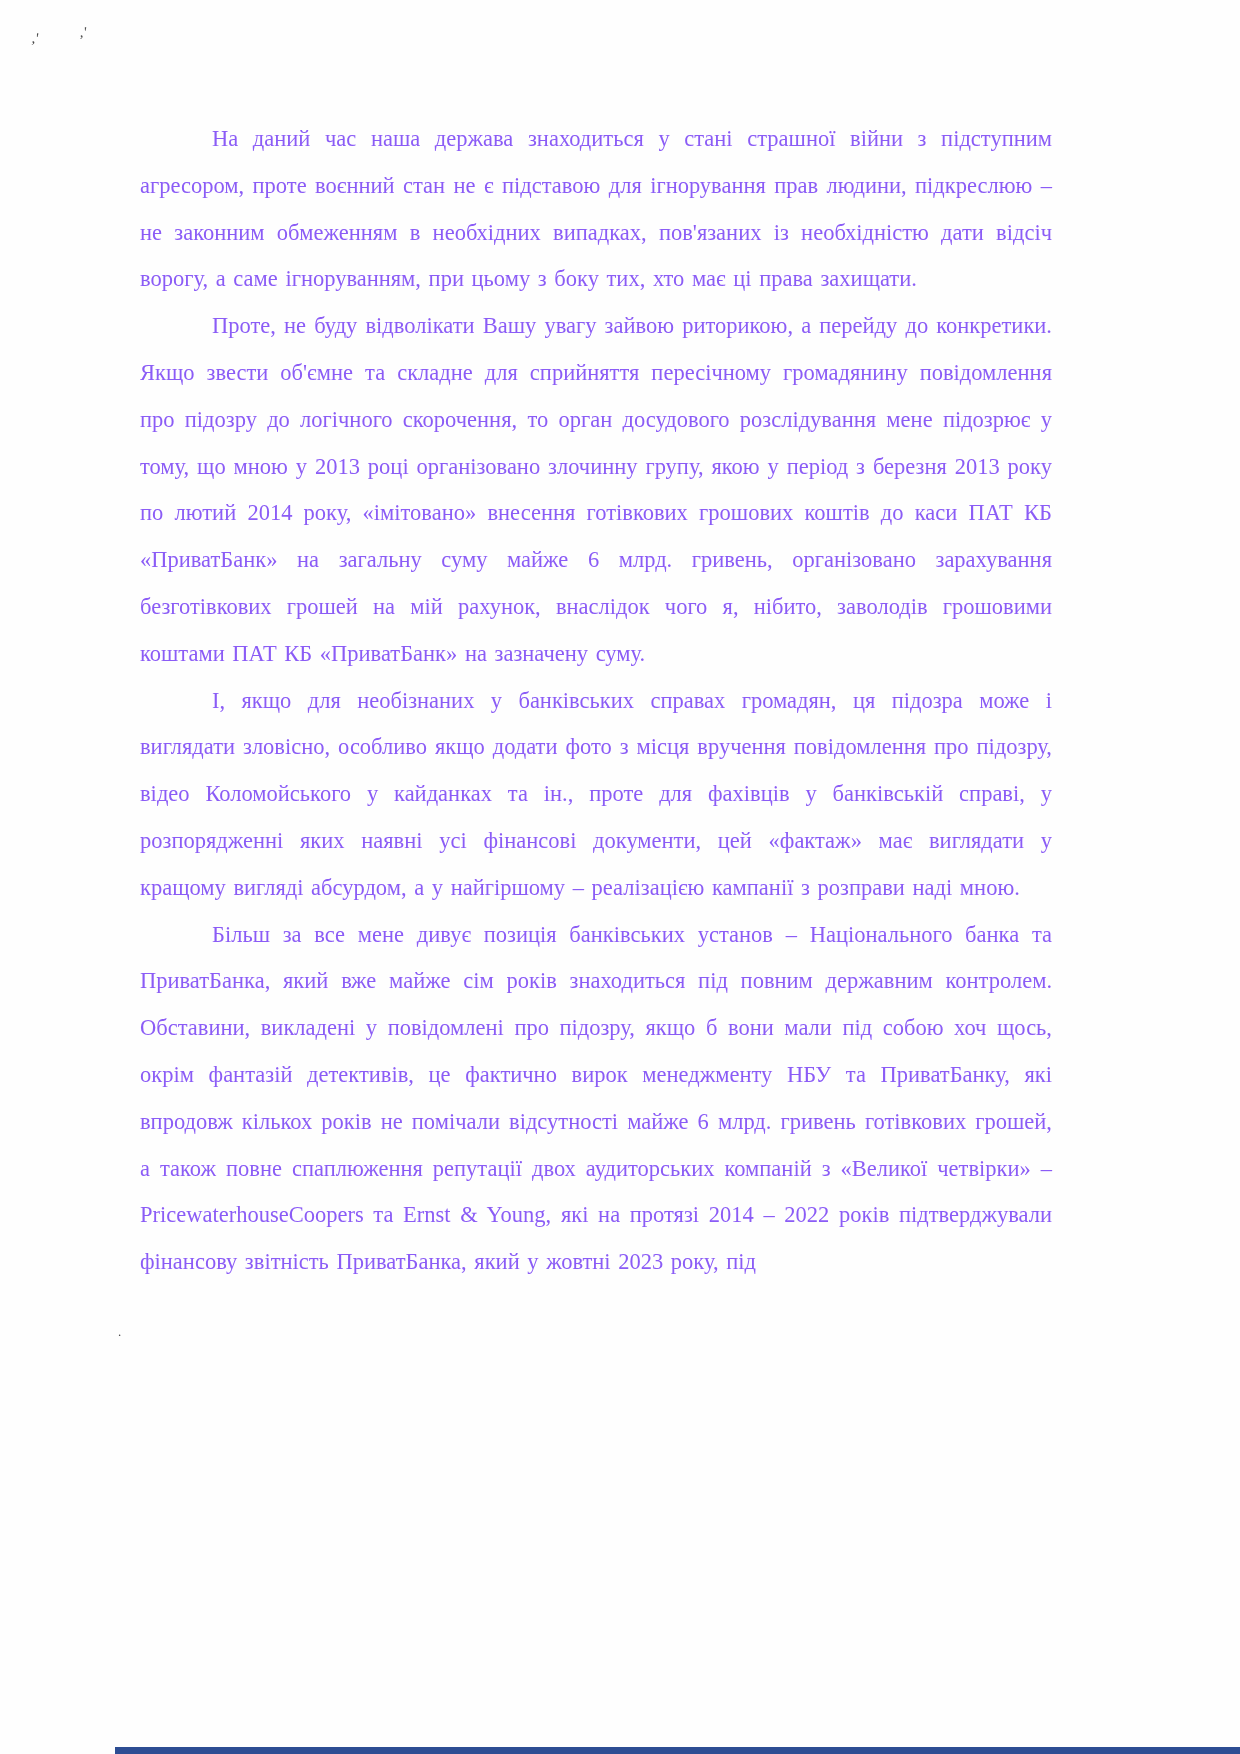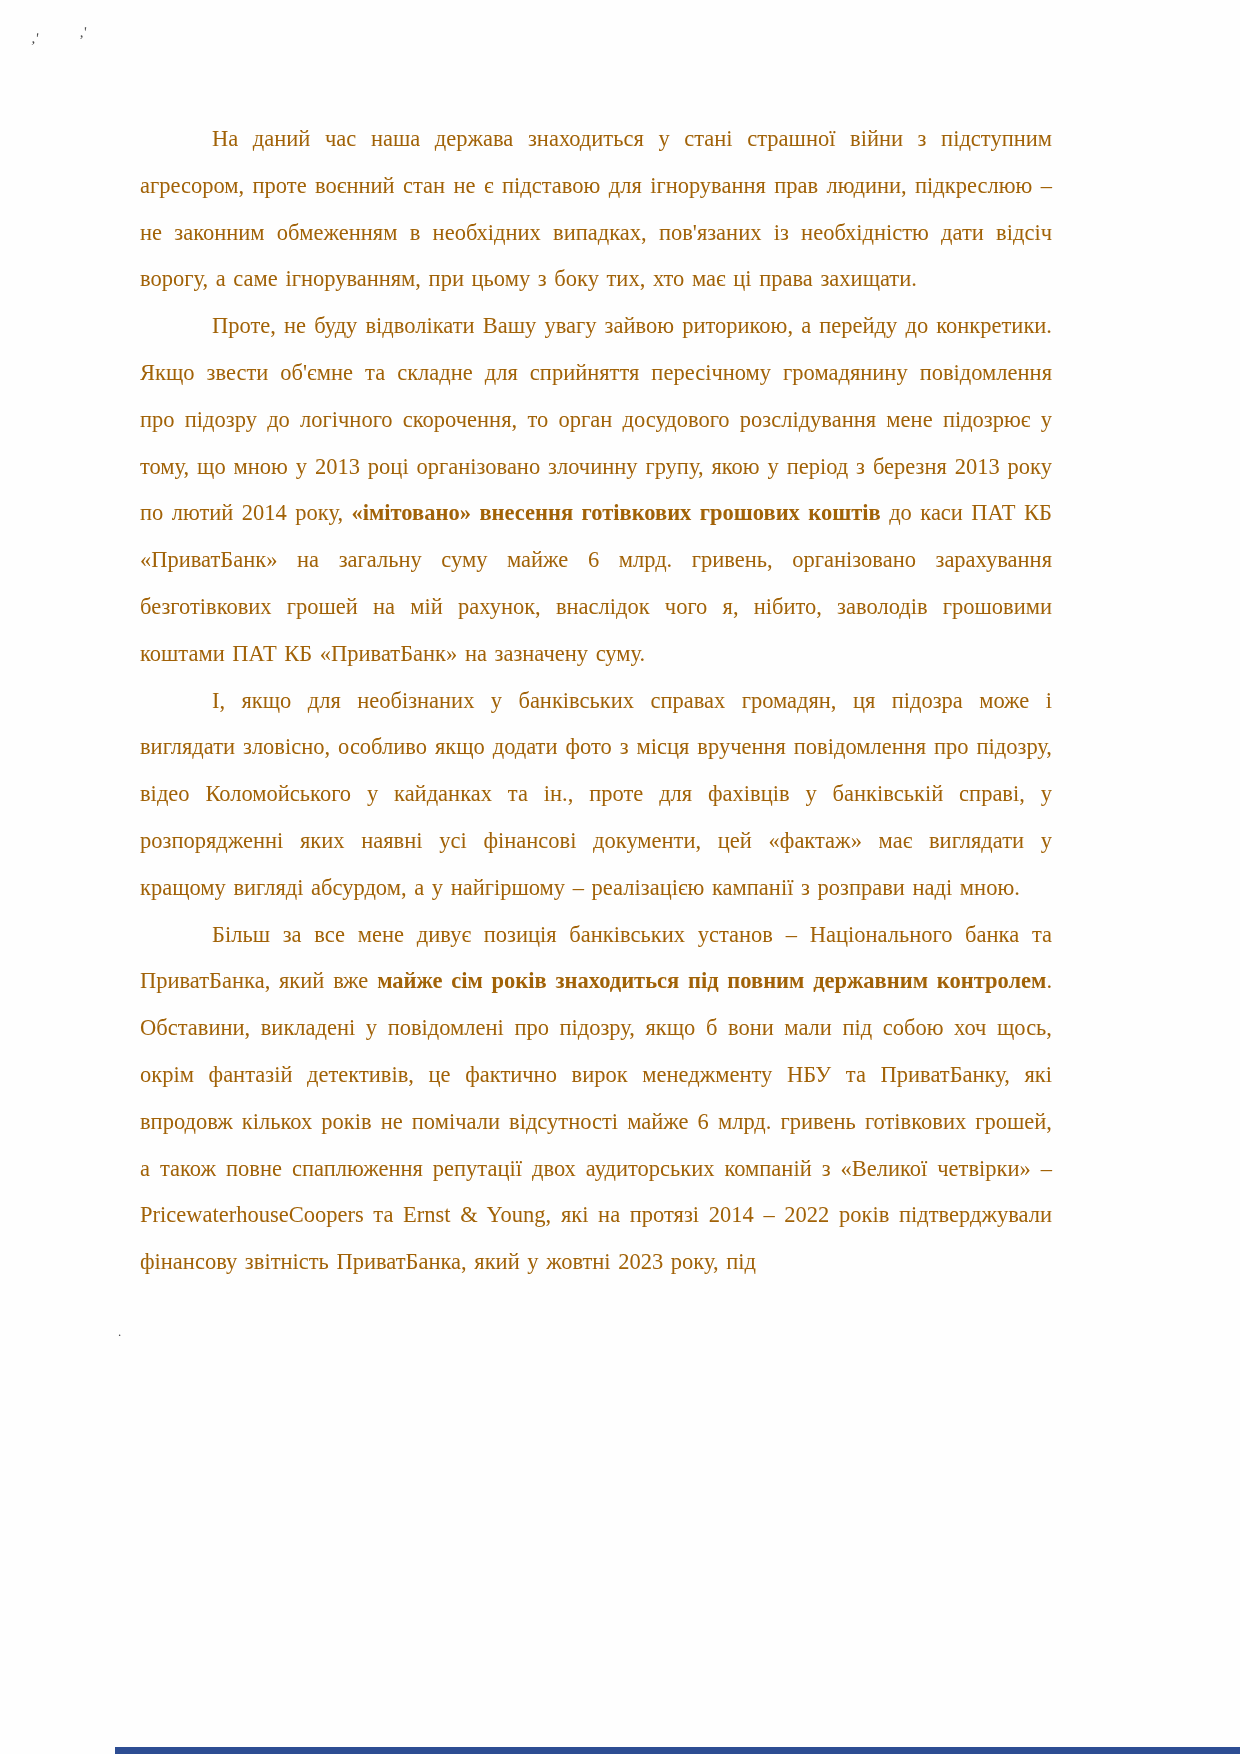--- a/index.html
+++ b/index.html
@@ -23,21 +23,21 @@
     color: #1e1e20;
     font-size: 22.5px;
     line-height: 46.8px;
     text-align: justify;
     word-spacing: 2px;
   }
   .para {
     text-indent: 72px;
     margin: 0;
   }
-  .bold { font-weight: bold; }
+  .bold { font-weight: normal; }
   .speck {
     position: absolute;
     color: #4a4a4a;
     font-size: 15px;
     font-family: "Liberation Serif", serif;
   }
   .speck-1 { left: 32px; top: 30px; transform: rotate(8deg); }
   .speck-2 { left: 80px; top: 24px; transform: rotate(4deg); }
   .speck-3 { left: 118px; top: 1324px; font-size: 13px; }
   .bottom-strip {
@@ -50,21 +50,21 @@
 </style>
 </head>
 <body>
 
 <div class="page" style="background: rgb(254, 254, 254);">
 
   <span class="speck speck-1">,'</span>
   <span class="speck speck-2">,'</span>
   <span class="speck speck-3">.</span>
 
-  <div class="text-block" style="color: #a16207;">
+  <div class="text-block" style="color: #8b5cf6;">
       <p class="para"><span class="">На даний час наша держава знаходиться у стані страшної війни з підступним агресором, проте воєнний стан не є підставою для ігнорування прав людини, підкреслюю – не законним обмеженням в необхідних випадках, пов'язаних із необхідністю дати відсіч ворогу, а саме ігноруванням, при цьому з боку тих, хто має ці права захищати.</span></p>
       <p class="para"><span class="">Проте, не буду відволікати Вашу увагу зайвою риторикою, а перейду до конкретики. Якщо звести об'ємне та складне для сприйняття пересічному громадянину повідомлення про підозру до логічного скорочення, то орган досудового розслідування мене підозрює у тому, що мною у 2013 році організовано злочинну групу, якою у період з березня 2013 року по лютий 2014 року, </span><span class="bold">«імітовано» внесення готівкових грошових коштів</span><span class=""> до каси ПАТ КБ «ПриватБанк» на загальну суму майже 6 млрд. гривень, організовано зарахування безготівкових грошей на мій рахунок, внаслідок чого я, нібито, заволодів грошовими коштами ПАТ КБ «ПриватБанк» на зазначену суму.</span></p>
       <p class="para"><span class="">І, якщо для необізнаних у банківських справах громадян, ця підозра може і виглядати зловісно, особливо якщо додати фото з місця вручення повідомлення про підозру, відео Коломойського у кайданках та ін., проте для фахівців у банківській справі, у розпорядженні яких наявні усі фінансові документи, цей «фактаж» має виглядати у кращому вигляді абсурдом, а у найгіршому – реалізацією кампанії з розправи наді мною.</span></p>
       <p class="para"><span class="">Більш за все мене дивує позиція банківських установ – Національного банка та ПриватБанка, який вже </span><span class="bold">майже сім років знаходиться під повним державним контролем</span><span class="">. Обставини, викладені у повідомлені про підозру, якщо б вони мали під собою хоч щось, окрім фантазій детективів, це фактично вирок менеджменту НБУ та ПриватБанку, які впродовж кількох років не помічали відсутності майже 6 млрд. гривень готівкових грошей, а також повне спаплюження репутації двох аудиторських компаній з «Великої четвірки» – PricewaterhouseCoopers та Ernst &amp; Young, які на протязі 2014 – 2022 років підтверджували фінансову звітність ПриватБанка, який у жовтні 2023 року, під</span></p>
     </div>
 
   <div class="bottom-strip" style="background: rgb(45, 77, 147);"></div>
 
 </div>
 

